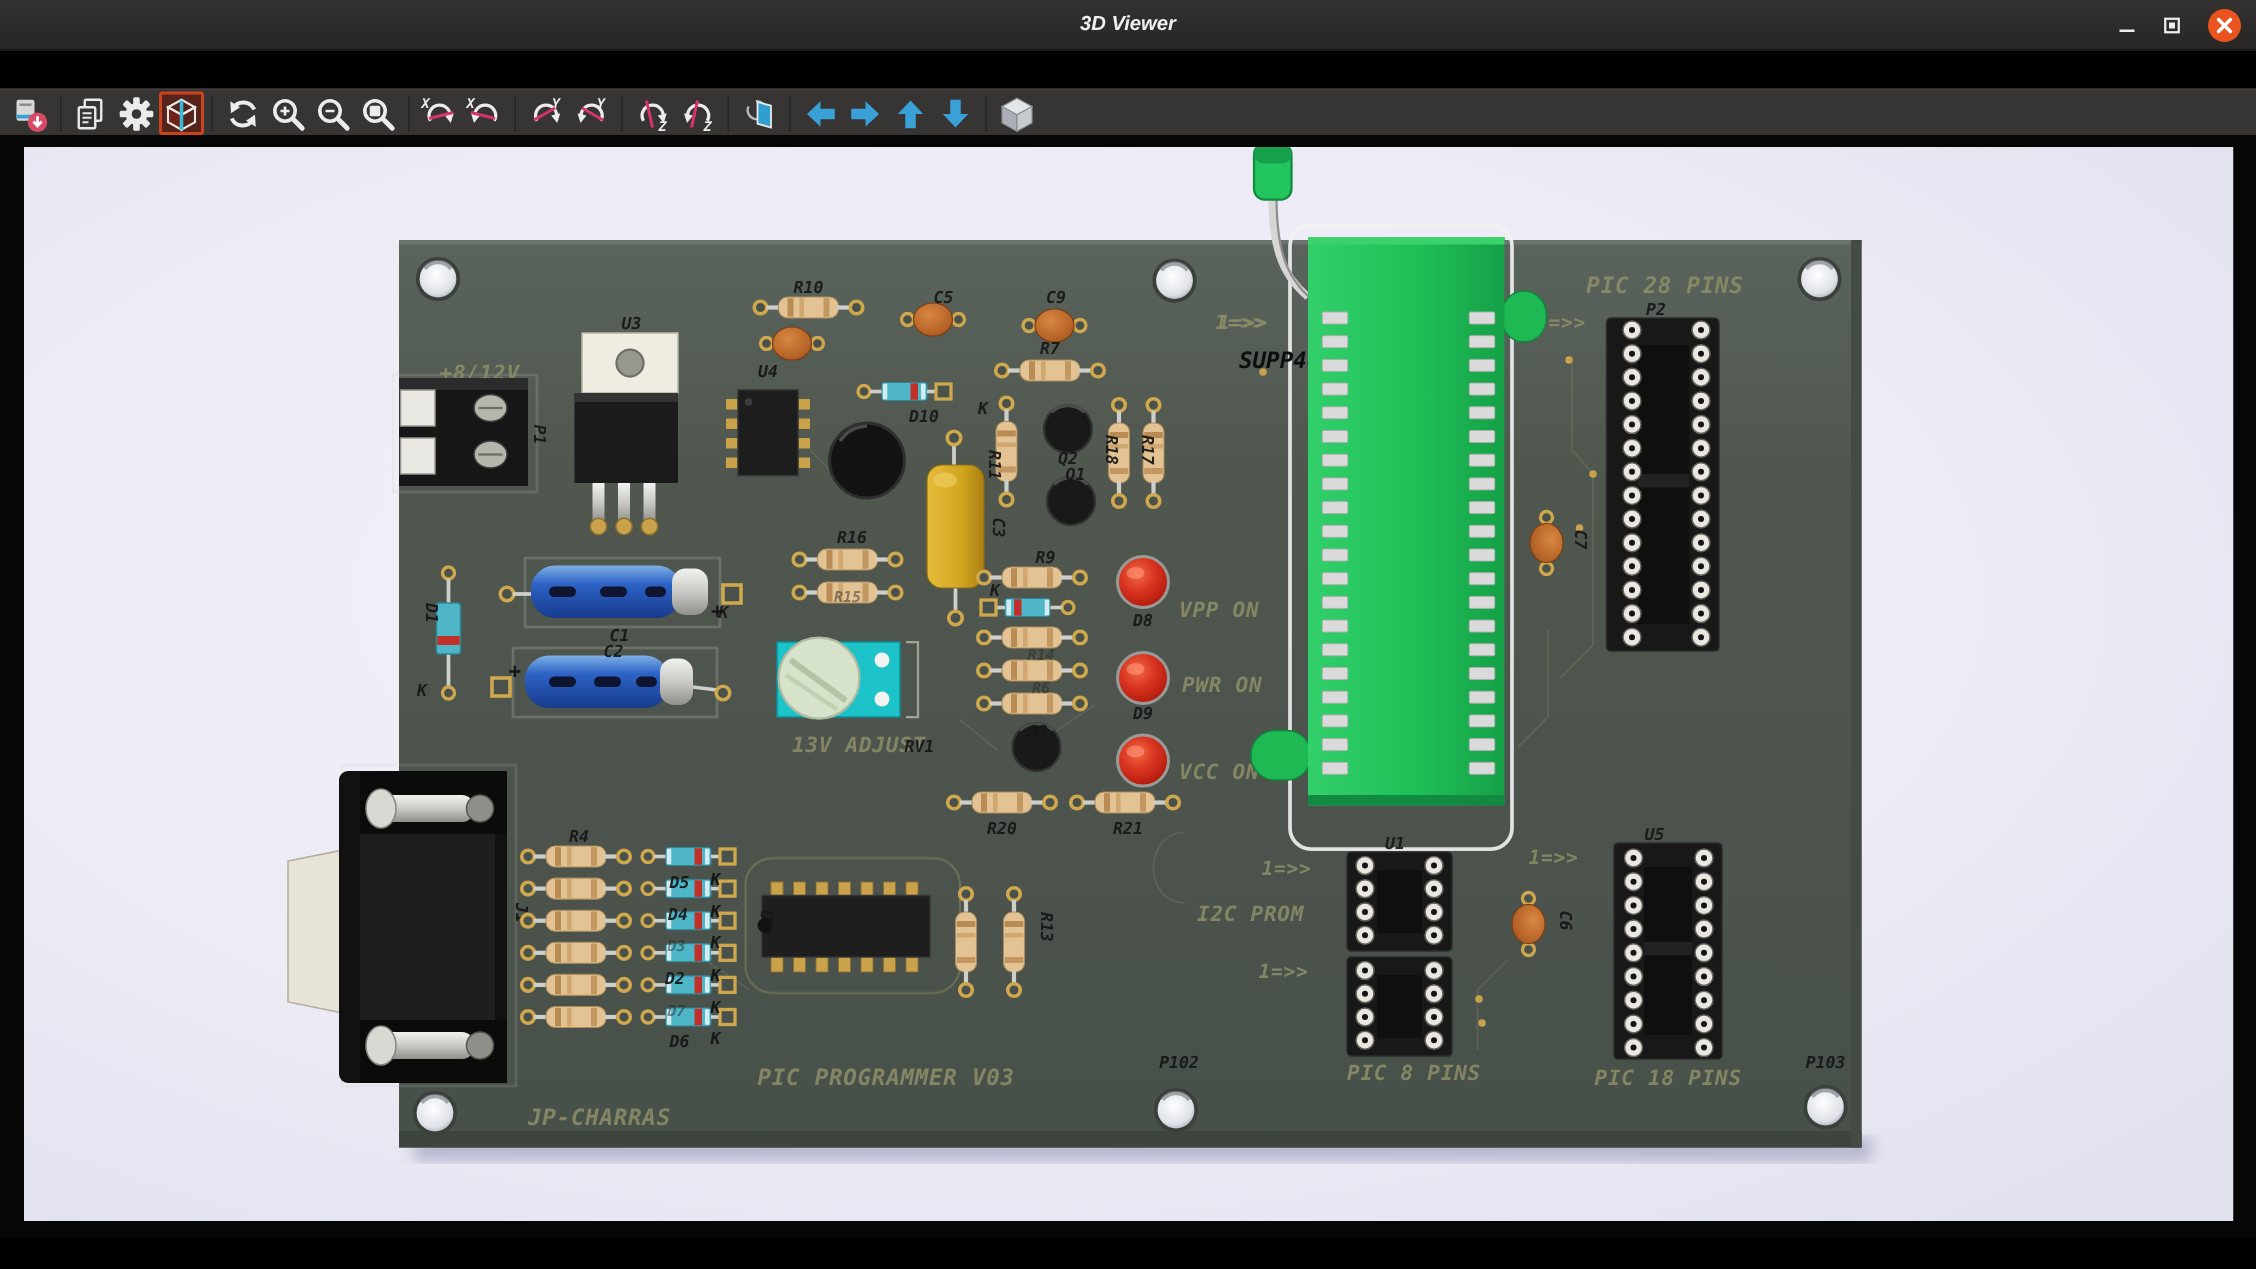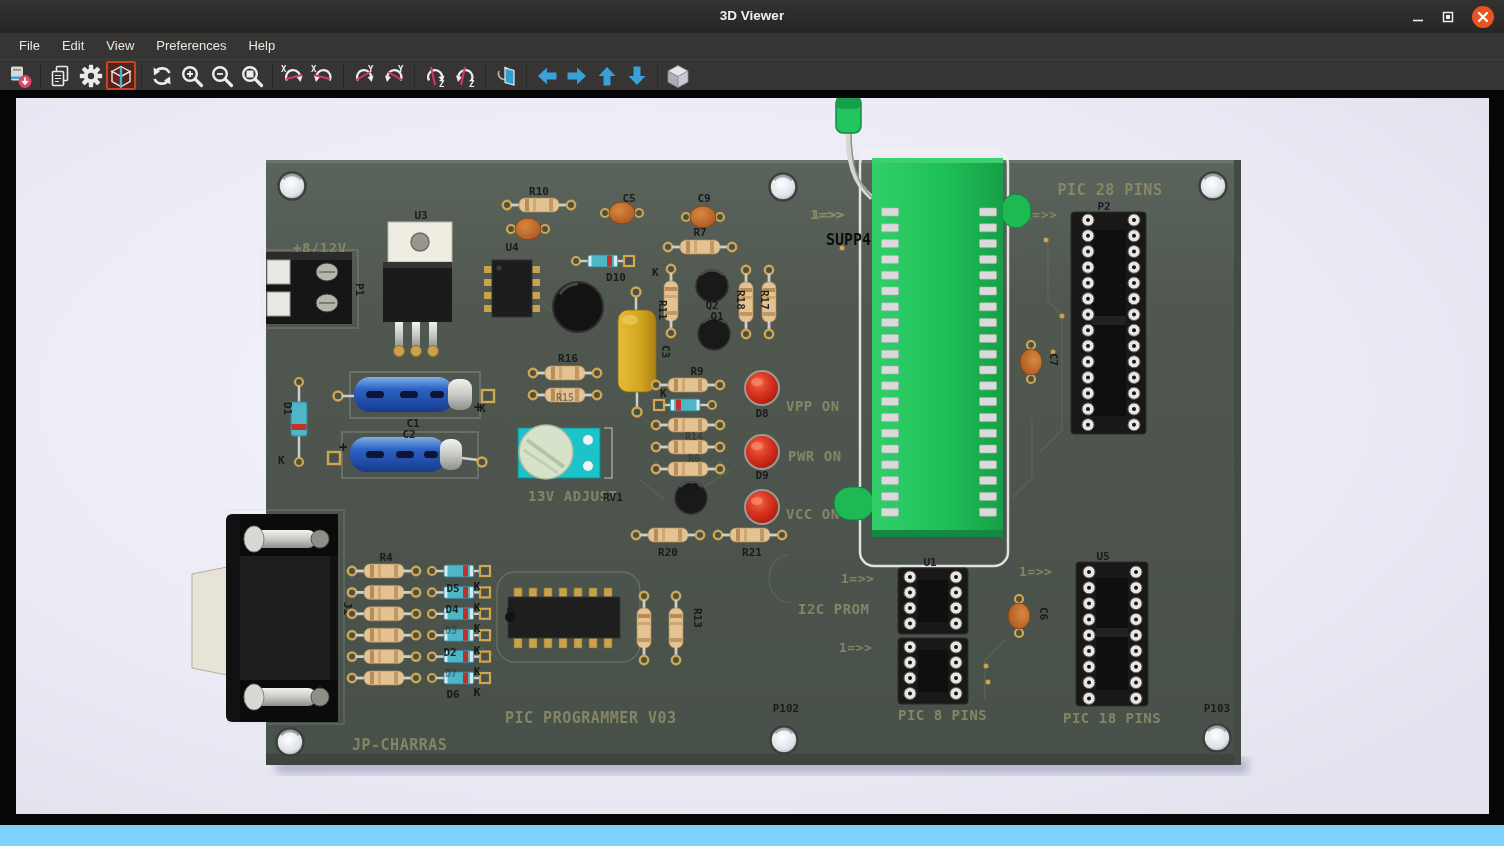--- a/index.html
+++ b/index.html
@@ -1,18 +1,18 @@
 <!DOCTYPE html>
 <html><head>
 <meta charset="utf-8">
 <style>
   html,body{margin:0;padding:0;background:#222;}
   body{width:1504px;height:846px;position:relative;overflow:hidden;
        font-family:"Liberation Sans",sans-serif;-webkit-font-smoothing:antialiased;}
-  .window{position:absolute;inset:0;background:#7dd3fc;}
+  .window{position:absolute;inset:0;background:#000000;font-style:italic;}
 
   
   .titlebar{position:absolute;top:0;left:0;right:0;height:33px;
     background:linear-gradient(#343131,#282525);border-bottom:1px solid #1d1b1b;}
   .title{position:absolute;left:0;right:0;top:8px;text-align:center;
     font-size:13.5px;font-weight:bold;color:#f1efed;}
   .winbtns{position:absolute;right:9px;top:4px;display:flex;align-items:center;gap:16px;height:25px;}
   .wbtn{display:flex;align-items:center;justify-content:center;cursor:default;}
 
   
@@ -86,27 +86,20 @@
       </span>
       <span class="wbtn">
         <svg width="24" height="24">
             <circle cx="12" cy="12" r="11" fill="#e95420"></circle>
           <path d="M8,8 L16,16 M16,8 L8,16" stroke="#fff" stroke-width="2.3" stroke-linecap="round"></path>
           </svg>
       </span>
     </div>
   </div>
 
-  <div class="menubar">
-    <span class="menu-item">File</span>
-    <span class="menu-item">Edit</span>
-    <span class="menu-item">View</span>
-    <span class="menu-item">Preferences</span>
-    <span class="menu-item">Help</span>
-  </div>
 
   <div class="toolbar">
     <span class="icon-btn">
       <svg width="26" height="26">
         <rect x="4" y="3.5" width="12" height="14" rx="1.5" fill="#d8d8d6"></rect>
         <rect x="4" y="13.5" width="12" height="2.5" fill="#3aa0d8"></rect>
         <rect x="6" y="6" width="8" height="1.6" fill="#8a8a88"></rect>
         <circle cx="18" cy="18.5" r="6.5" fill="#d84a66"></circle>
         <path d="M18,14.5 V20 M15.3,18 L18,21 20.7,18" stroke="#fff" stroke-width="1.8" fill="none"></path>
       </svg>

